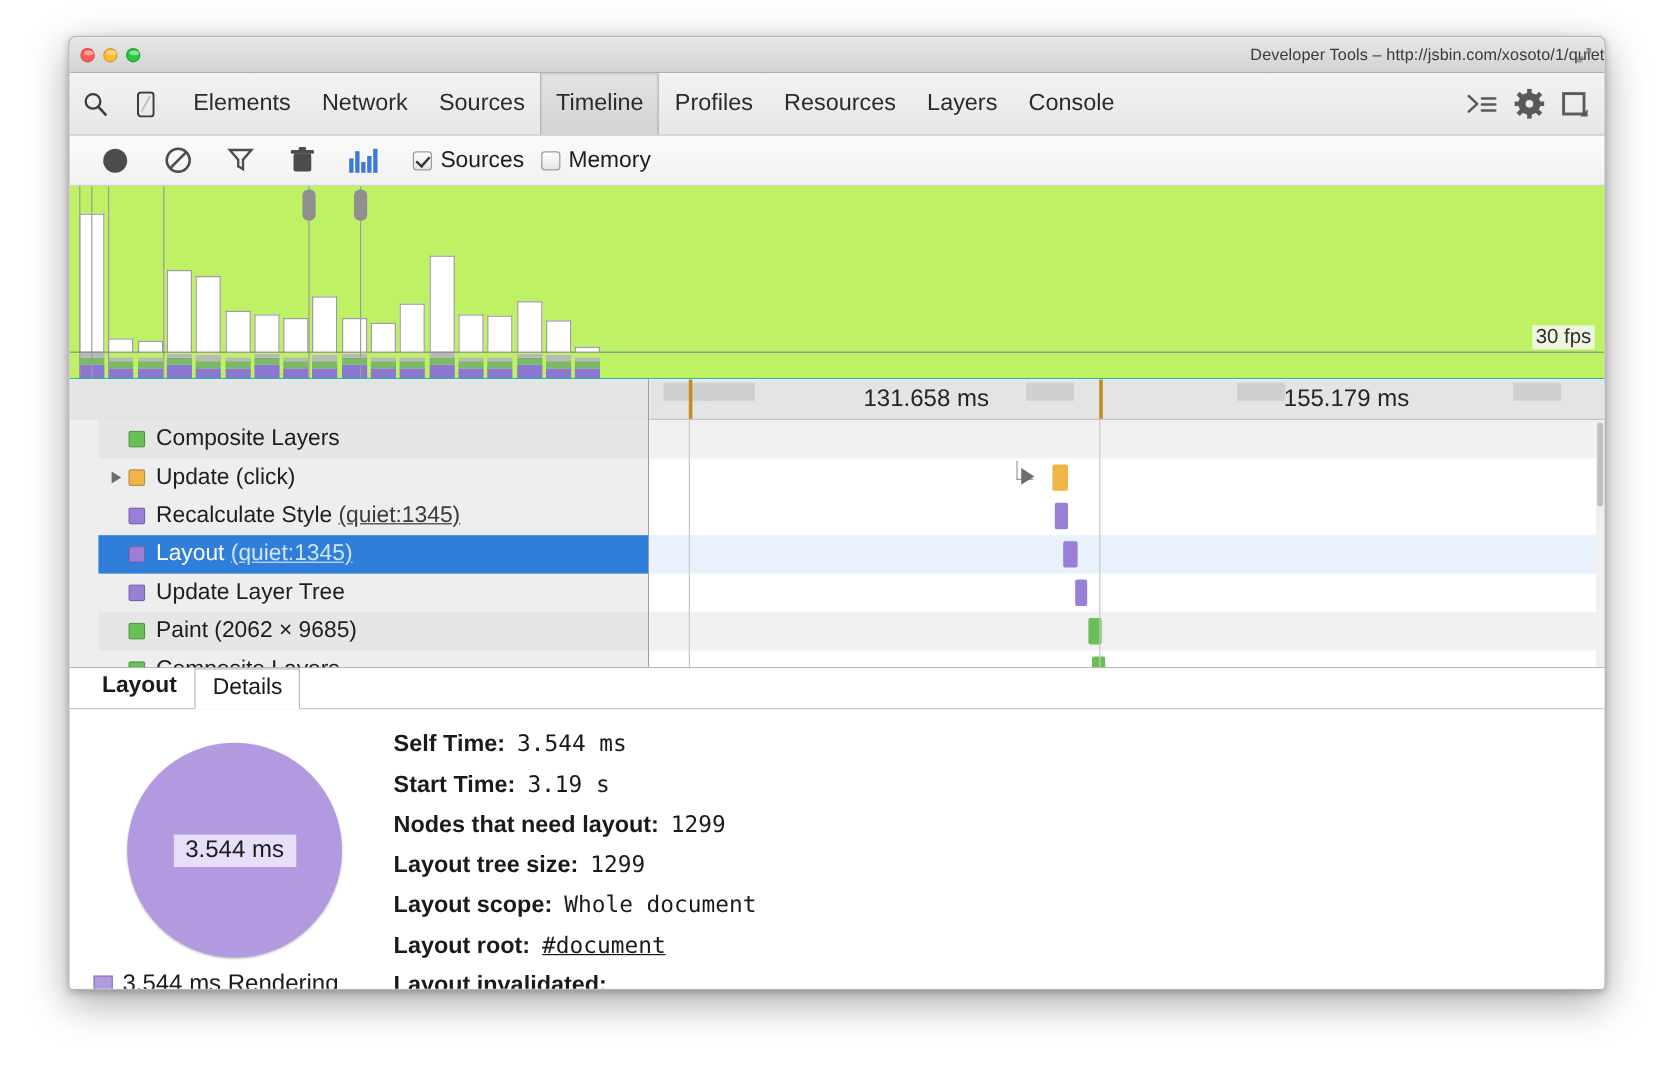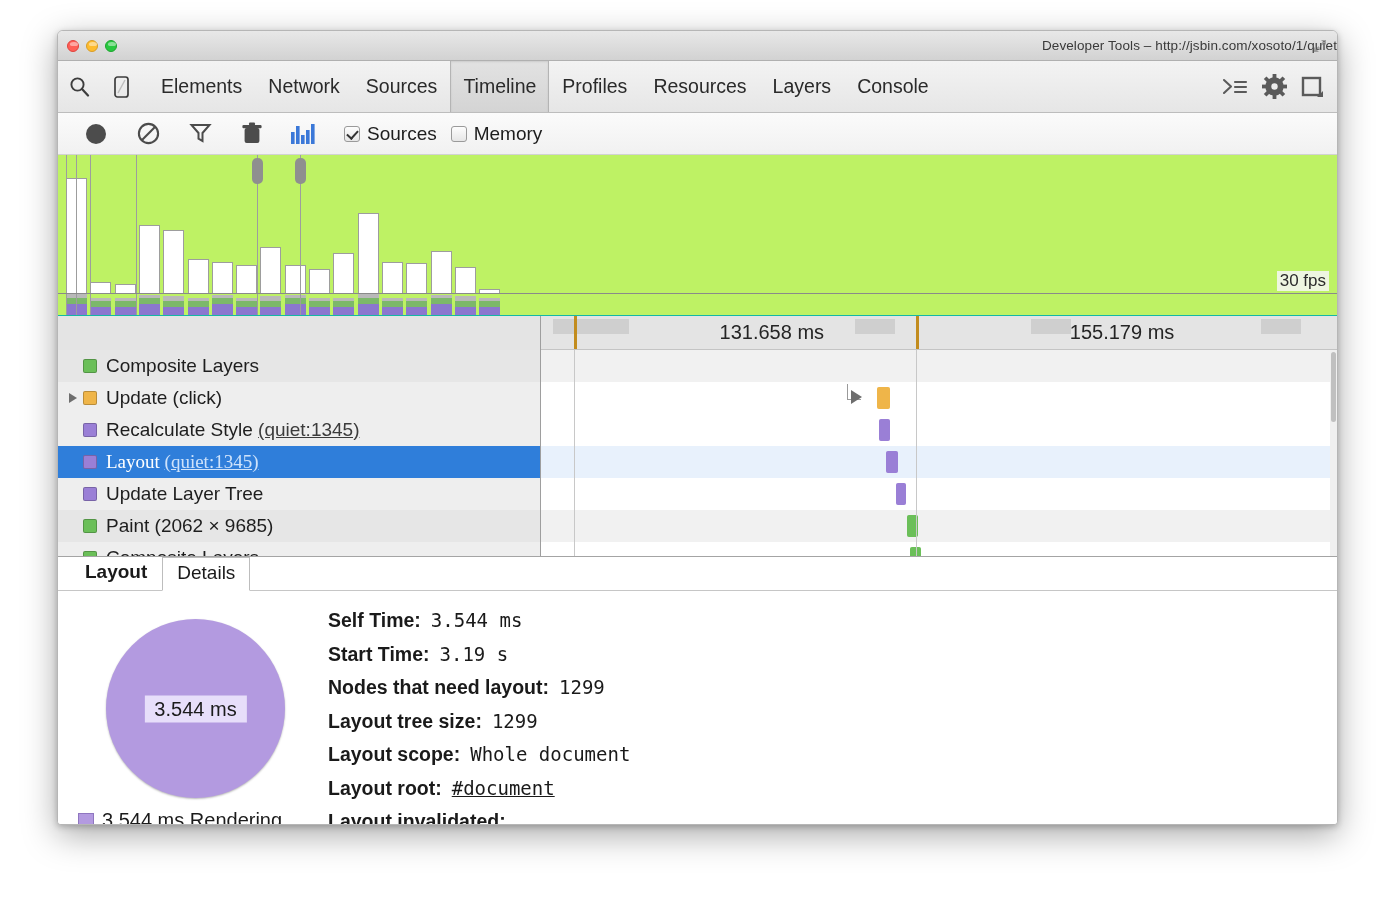--- a/index.html
+++ b/index.html
@@ -165,24 +165,24 @@
   .rec-left {
     width: 483px; flex: none;
     position: relative;
     background: #eeeeee;
     border-right: 1px solid #9e9e9e;
   }
   .rec-header-l { height: 34px; background: #e4e4e4; }
   .row {
     height: 32px; display: flex; align-items: center;
     padding-left: 7px; position: relative;
-    font-size: 19px; color: #1e1e1e;
+    font-size: 19px; color: #1e1e1e; margin-left: 24px;
   }
   .row.alt { background: #e6e6e6; }
-  .row.sel { background: #2f7eda; color: #fff; font-family: Liberation Serif, serif; }
+  .row.sel { background: #2f7eda; color: #fff; }
   .disc {
     width: 16px; flex: none; display: flex; align-items: center;
     justify-content: center; margin-right: 2px;
   }
   .disc.empty { visibility: hidden; }
   .tri {
     width: 0; height: 0;
     border-left: 8px solid #6e6e6e;
     border-top: 5.5px solid transparent;
     border-bottom: 5.5px solid transparent;

